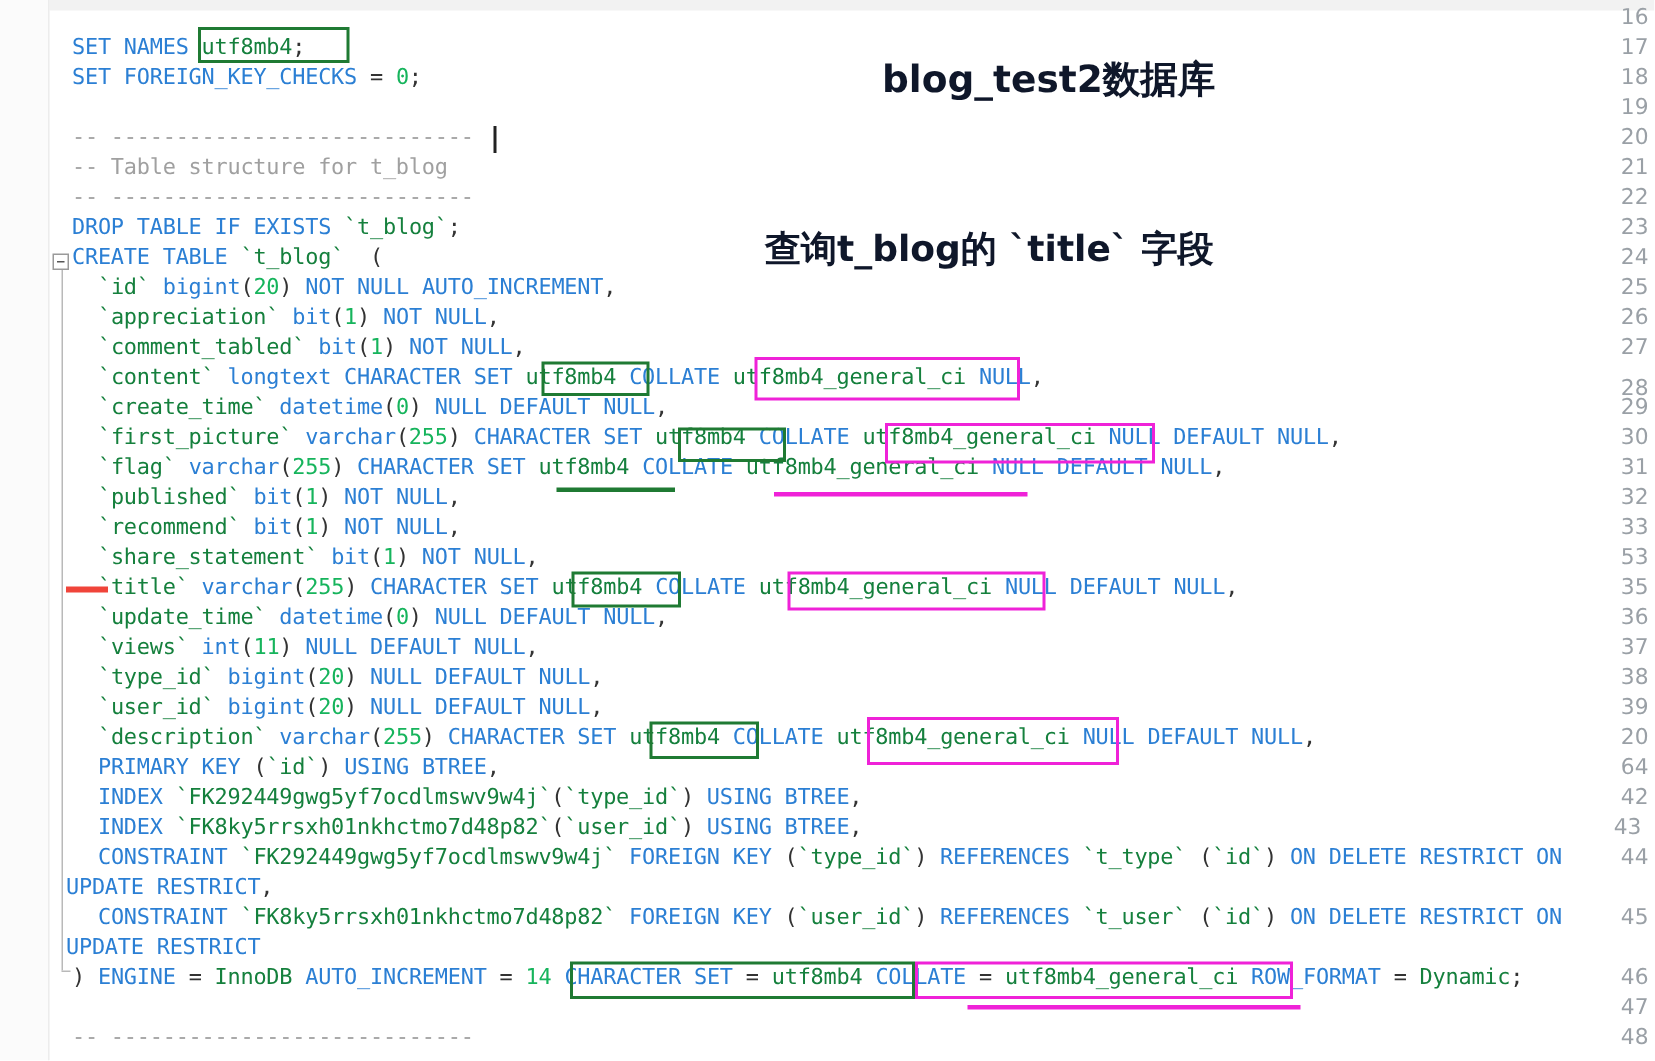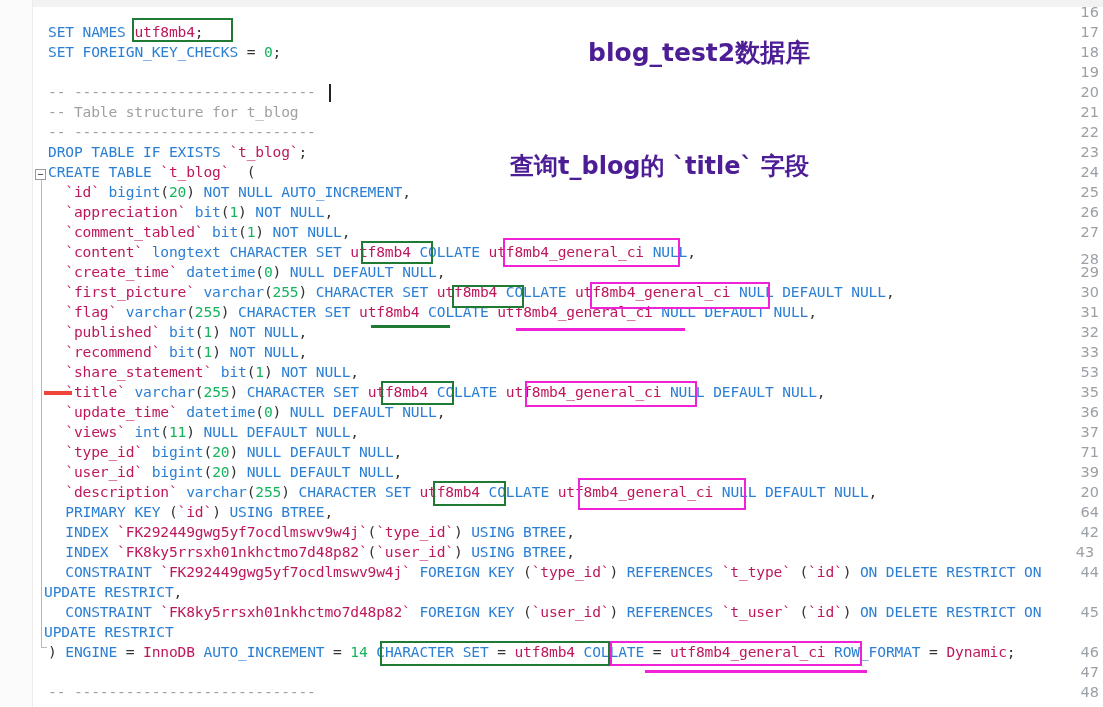--- a/index.html
+++ b/index.html
@@ -82,39 +82,39 @@
     white-space: pre;
     font-size: 14.6px;
     line-height: 20px;
     font-family: "DejaVu Sans Mono", "Liberation Mono", monospace;
     color: #333333;
     letter-spacing: -0.15px;
   }
   .kw   { color: #2b7fd4; }
   .num  { color: #16b45c; }
   .cmt  { color: #a0a0a0; }
-  .id   { color: #be185d; }
+  .id   { color: #15803d; }
   .plain{ color: #333333; }
 
   
   .ann {
     position: absolute;
     box-sizing: border-box;
     pointer-events: none;
   }
   .box-green { border: 2.5px solid #1f7a33; }
   .box-pink  { border: 2.5px solid #ef22d8; }
   .ul-green  { border-bottom: 3px solid #1f7a33; }
   .ul-pink   { border-bottom: 3.5px solid #ef22d8; }
   .redmark   { background: #f0443a; height: 4px; }
 
   
   .note {
     position: absolute;
-    color: #4c1d95;
+    color: #0f172a;
     font-family: "DejaVu Sans", "Liberation Sans", sans-serif;
     font-weight: bold;
     white-space: nowrap;
   }
   .note-1 { font-size: 25px; }
   .note-2 { font-size: 24px; }
 
   .caret {
     position: absolute;
     width: 1.5px;
@@ -153,21 +153,21 @@
       <div class="gutter-num" style="top: 249px; text-align: right;">28</div>
       <div class="gutter-num" style="top: 262px;">29</div>
       <div class="gutter-num" style="top: 282px;">30</div>
       <div class="gutter-num" style="top: 302px;">31</div>
       <div class="gutter-num" style="top: 322px;">32</div>
       <div class="gutter-num" style="top: 342px;">33</div>
       <div class="gutter-num" style="top: 362px;">53</div>
       <div class="gutter-num" style="top: 382px;">35</div>
       <div class="gutter-num" style="top: 402px;">36</div>
       <div class="gutter-num" style="top: 422px;">37</div>
-      <div class="gutter-num" style="top: 442px;">71</div>
+      <div class="gutter-num" style="top: 442px;">38</div>
       <div class="gutter-num" style="top: 462px;">39</div>
       <div class="gutter-num" style="top: 482px;">20</div>
       <div class="gutter-num" style="top: 502px;">64</div>
       <div class="gutter-num" style="top: 522px;">42</div>
       <div class="gutter-num" style="top: 542px; text-align: center;">43</div>
       <div class="gutter-num" style="top: 562px;">44</div>
       <div class="gutter-num" style="top: 602px;">45</div>
       <div class="gutter-num" style="top: 642px;">46</div>
       <div class="gutter-num" style="top: 662px;">47</div>
       <div class="gutter-num" style="top: 682px;">48</div>

